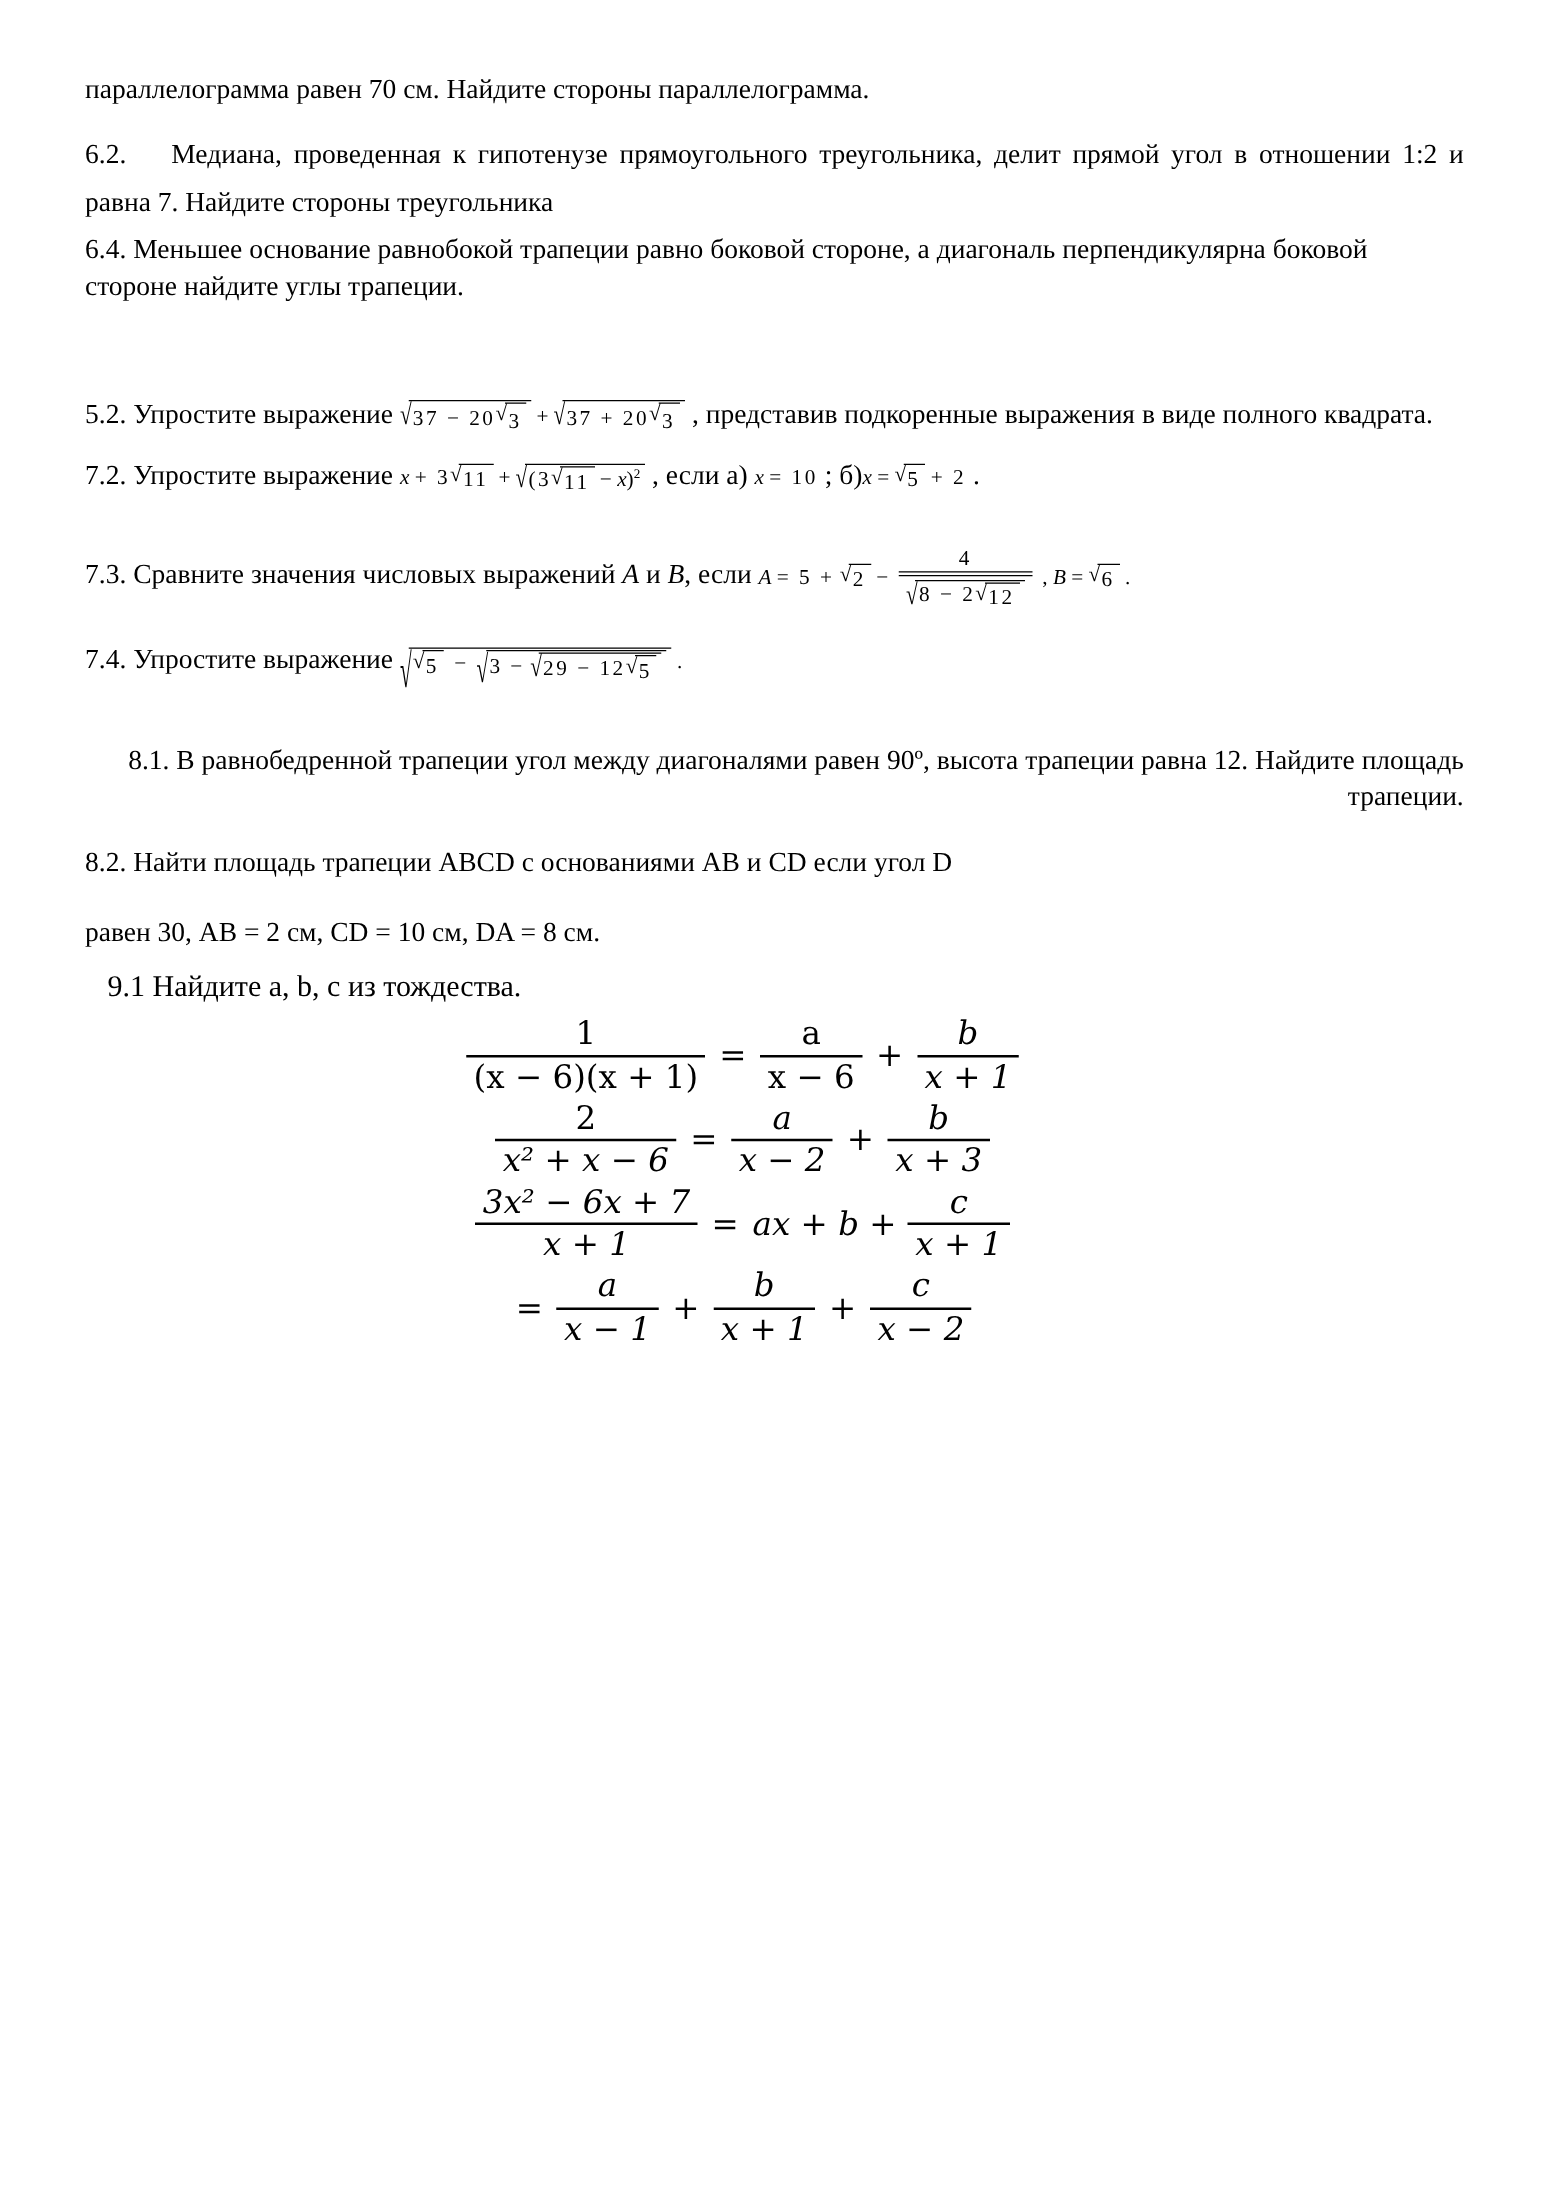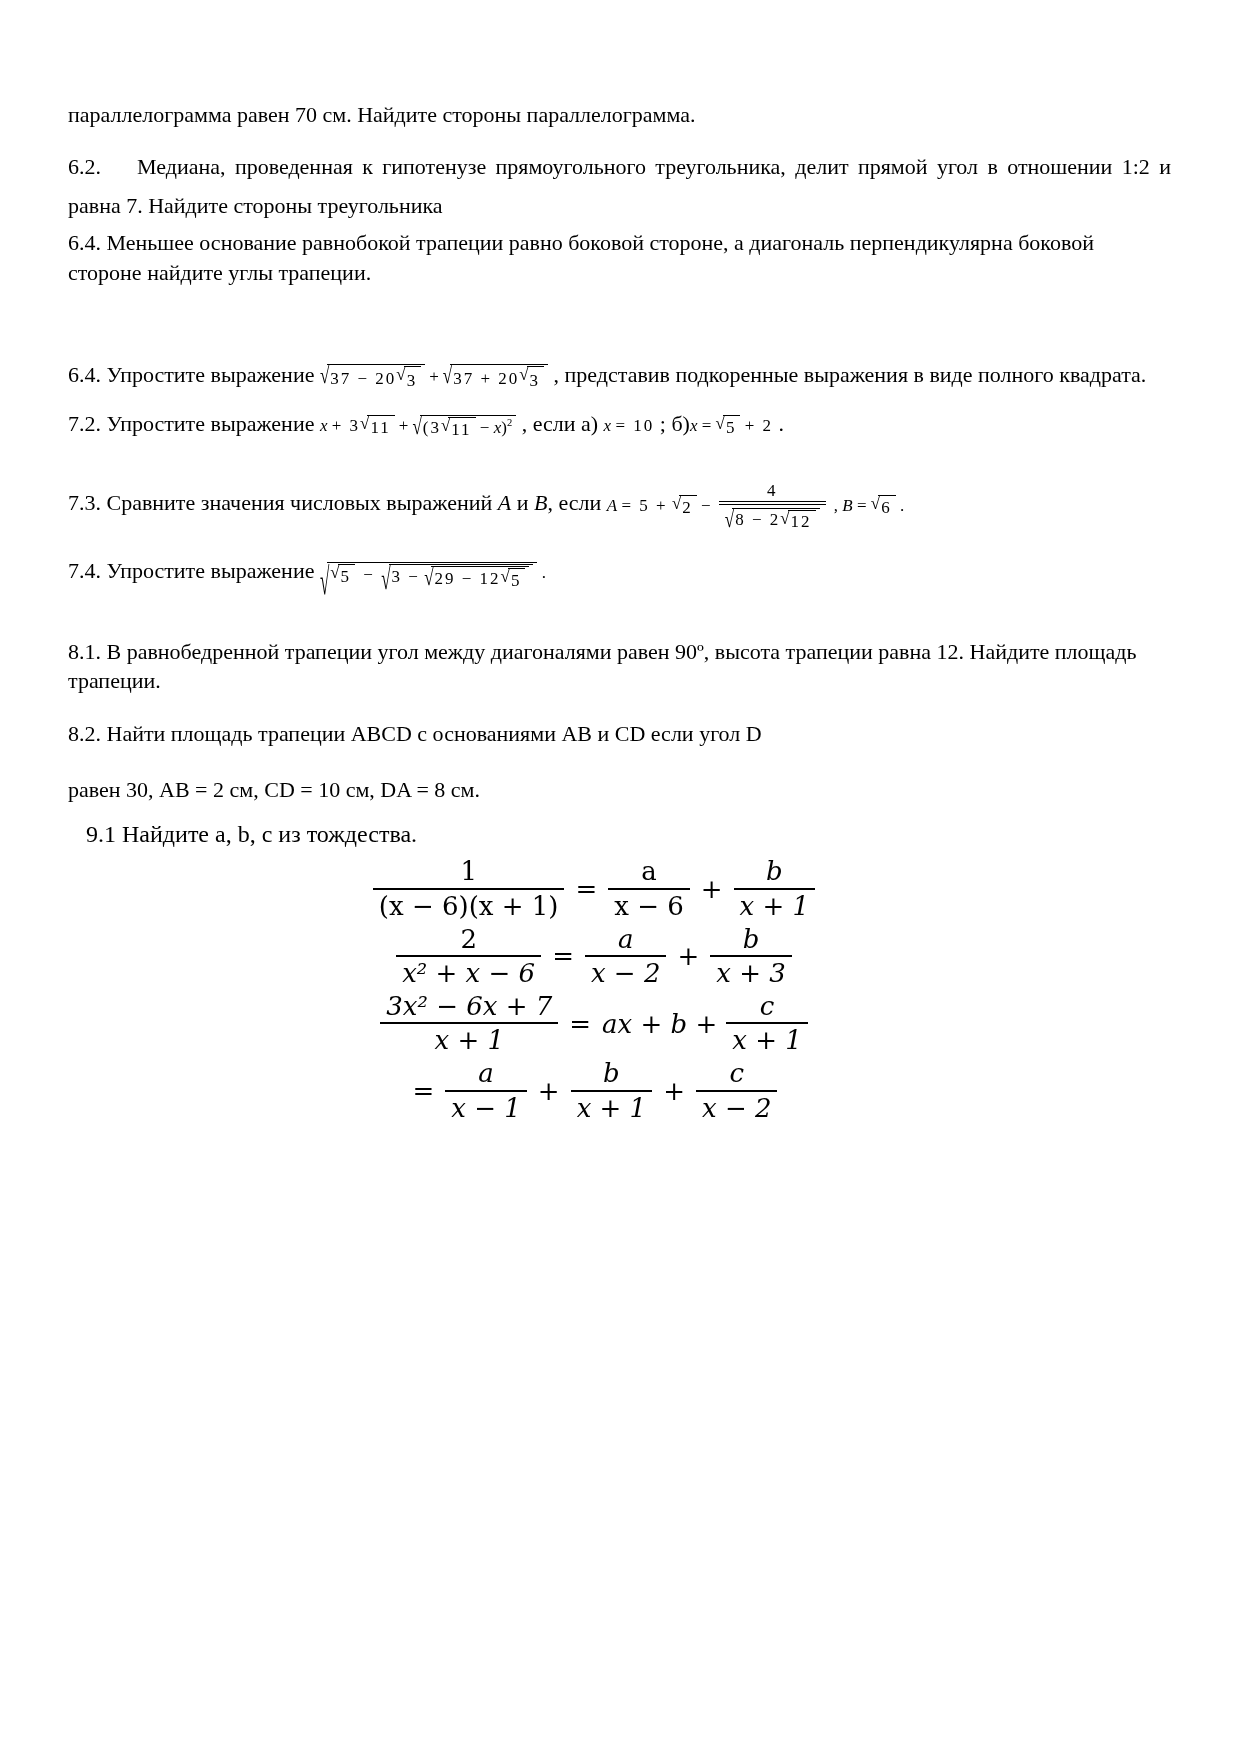--- a/index.html
+++ b/index.html
@@ -3,32 +3,32 @@
 <meta charset="utf-8">
 <style>
   html,body { margin:0; padding:0; background:#fff; }
   .page {
     position:relative;
     width:1241px; height:1755px;
     background:#ffffff; color:#000000;
     font-family:"Liberation Serif", serif;
     overflow:hidden;
   }
-  .content { padding:56px 70px 0 68px; box-sizing:border-box;margin-top:44px; }
+  .content { padding:56px 70px 0 68px; box-sizing:border-box; }
   p { margin:0; font-size:22px; line-height:1.34; }
   .justify { text-align:justify;font-family:Liberation Serif, serif; }
   .num62 { margin-right:36px; }
   #s62 { margin-top:19px; line-height:1.75; }
   #s63 { margin-top:16px; line-height:1.42; }
   #s64 { margin-top:3px;  line-height:1.32; }
   #s71 { margin-top:72px; line-height:1.48; }
   #s72 { margin-top:16px; }
   #s73 { margin-top:40px; }
   #s74 { margin-top:24px; }
-  #s81 { margin-top:44px; line-height:1.32; }
+  #s81 { margin-top:44px; line-height:1.32;text-align:right; }
   #s82a { margin-top:24px; }
   #s82b { margin-top:26px; }
   #s83 { margin-top:24px; line-height:1.42; }
   #s91 { margin-top:14px; margin-left:18px; font-size:24px; }
 
   
   .msm { font-size:17px; white-space:nowrap; }
   .msm .d { letter-spacing:2px; }
   .mi { font-style:italic; }
   .op { padding:0 4px; }
@@ -63,21 +63,21 @@
   <div class="content">
 
     <p id="p0">параллелограмма равен 70 см. Найдите стороны параллелограмма.</p>
 
     <p id="s62" class="justify"><span class="num62">6.2.</span><span>Медиана, проведенная к гипотенузе прямоугольного треугольника, делит прямой угол в отношении 1:2 и равна 7. Найдите стороны треугольника</span></p>
 
 
     <p id="s64">6.4. Меньшее основание равнобокой трапеции равно боковой стороне, а диагональ перпендикулярна боковой стороне найдите углы трапеции.</p>
 
     <p id="s71" class="justify">
-      <span>6.4. Упростите выражение</span>
+      <span>5.2. Упростите выражение</span>
       <span class="msm"><span class="sq"><span class="sg sg2">√</span><span class="rd"><span class="d">37 − 20</span><span class="sq"><span class="sg">√</span><span class="rd d">3</span></span></span></span><span class="op">+</span><span class="sq"><span class="sg sg2">√</span><span class="rd"><span class="d">37 + 20</span><span class="sq"><span class="sg">√</span><span class="rd d">3</span></span></span></span></span>
       <span>, представив подкоренные выражения в виде полного квадрата.</span>
     </p>
 
     <p id="s72">
       <span>7.2. Упростите выражение</span>
       <span class="msm"><span class="mi">x</span> <span class="d">+ 3</span><span class="sq"><span class="sg">√</span><span class="rd d">11</span></span><span class="op">+</span><span class="sq"><span class="sg sg2">√</span><span class="rd"><span class="d">(3</span><span class="sq"><span class="sg">√</span><span class="rd d">11</span></span> <span>−</span> <span class="mi">x</span><span>)</span><sup>2</sup></span></span></span>
       <span>, если а)</span>
       <span class="msm"><span class="mi">x</span> <span class="d">= 10</span></span>
       <span>;</span>

